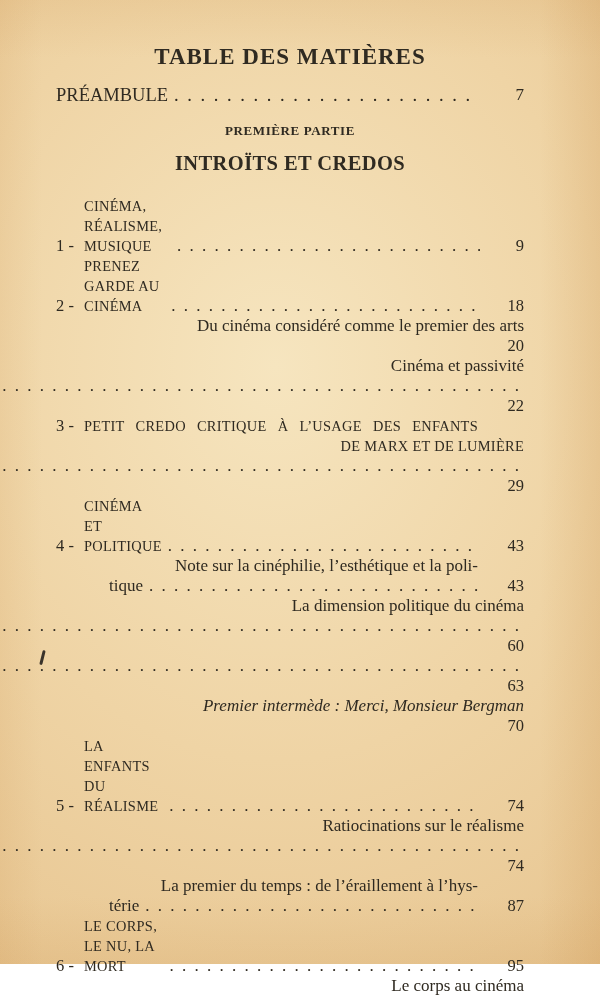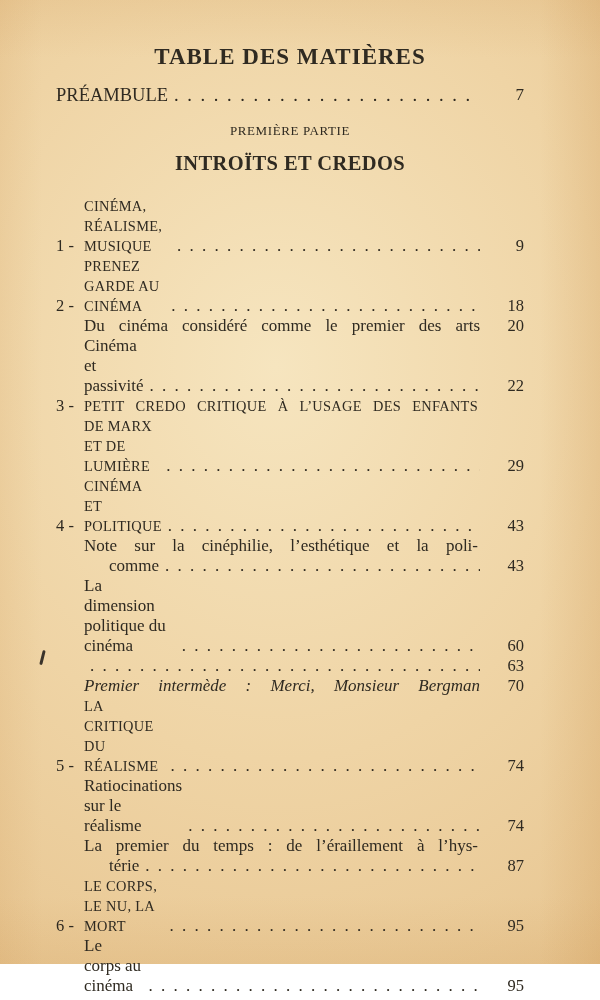--- a/index.html
+++ b/index.html
@@ -22,35 +22,35 @@
     font-size:23px;font-weight:700;letter-spacing:1px;
     text-align:center;margin:0 0 15px;line-height:26px;
   }
   .row{
     display:flex;align-items:flex-end;position:relative;
     line-height:20px;font-size:17px;
   }
   .row.nopg{padding-right:46px;}
   .num{flex:none;width:28px;font-size:16.5px;}
   .num::after{content:" -";}
-  .ml1{margin-left:28px;}
+  .ml1{margin-left:20px;flex-direction:column;}
   .ml2{margin-left:53px;}
   .chapter .txt{font-size:14.4px;letter-spacing:.3px;}
   .txt.fill{flex:1;text-align:justify;text-align-last:justify;}
   .intermede .txt{font-style:italic;}
   .dots{flex:1 1 auto;overflow:hidden;white-space:nowrap;padding:0 5px 0 6px;}
   .dots::after{
     content:". . . . . . . . . . . . . . . . . . . . . . . . . . . . . . . . . . . . . . . . . . . . . . . . . . . . . . . . . . . .";
     word-spacing:4px;
   }
   .pg{flex:none;min-width:44px;text-align:right;font-size:16.5px;}
   .preamb{font-size:18.5px;margin-bottom:2px;}
   .preamb .pg{font-size:17px;}
   .part-header{text-align:center;margin:18px 0 19px;}
-  .kicker{display:block;font-size:13px;font-weight:400;letter-spacing:.6px;line-height:16px;}
+  .kicker{display:block;font-size:13px;font-weight:700;letter-spacing:.6px;line-height:16px;}
   .part-title{font-size:20.5px;font-weight:700;letter-spacing:.4px;line-height:27px;margin:11px;}
   .ink-mark{
     position:absolute;left:41px;top:650px;width:2.5px;height:15px;
     background:#3a332a;border-radius:2px;transform:rotate(14deg);
   }
 </style>
 </head>
 <body>
 
 <main class="page">
@@ -100,40 +100,40 @@
       <div class="row chapter">
         <span class="num">4</span>
         <span class="txt"><span>CINÉMA ET POLITIQUE</span></span>
         <span class="dots"></span>
         <span class="pg">43</span>
       </div>
       <div class="row sub ml1 nopg">
         <span class="txt fill"><span>Note sur la cinéphilie, l’esthétique et la poli-</span></span>
       </div>
       <div class="row sub ml2">
-        <span class="txt"><span>comme</span></span>
+        <span class="txt"><span>tique</span></span>
         <span class="dots"></span>
         <span class="pg">43</span>
       </div>
       <div class="row sub ml1">
         <span class="txt"><span>La dimension politique du cinéma</span></span>
         <span class="dots"></span>
         <span class="pg">60</span>
       </div>
       <div class="row sub ml1">
         <span class="dots"></span>
         <span class="pg">63</span>
       </div>
       <div class="row intermede ml1">
         <span class="txt fill"><span>Premier intermède : Merci, Monsieur Bergman</span></span>
         <span class="pg">70</span>
       </div>
       <div class="row chapter">
         <span class="num">5</span>
-        <span class="txt"><span>LA CRITIQUE DU RÉALISME</span></span>
+        <span class="txt"><span>LA ENFANTS DU RÉALISME</span></span>
         <span class="dots"></span>
         <span class="pg">74</span>
       </div>
       <div class="row sub ml1">
         <span class="txt"><span>Ratiocinations sur le réalisme</span></span>
         <span class="dots"></span>
         <span class="pg">74</span>
       </div>
       <div class="row sub ml1 nopg">
         <span class="txt fill"><span>La premier du temps : de l’éraillement à l’hys-</span></span>

